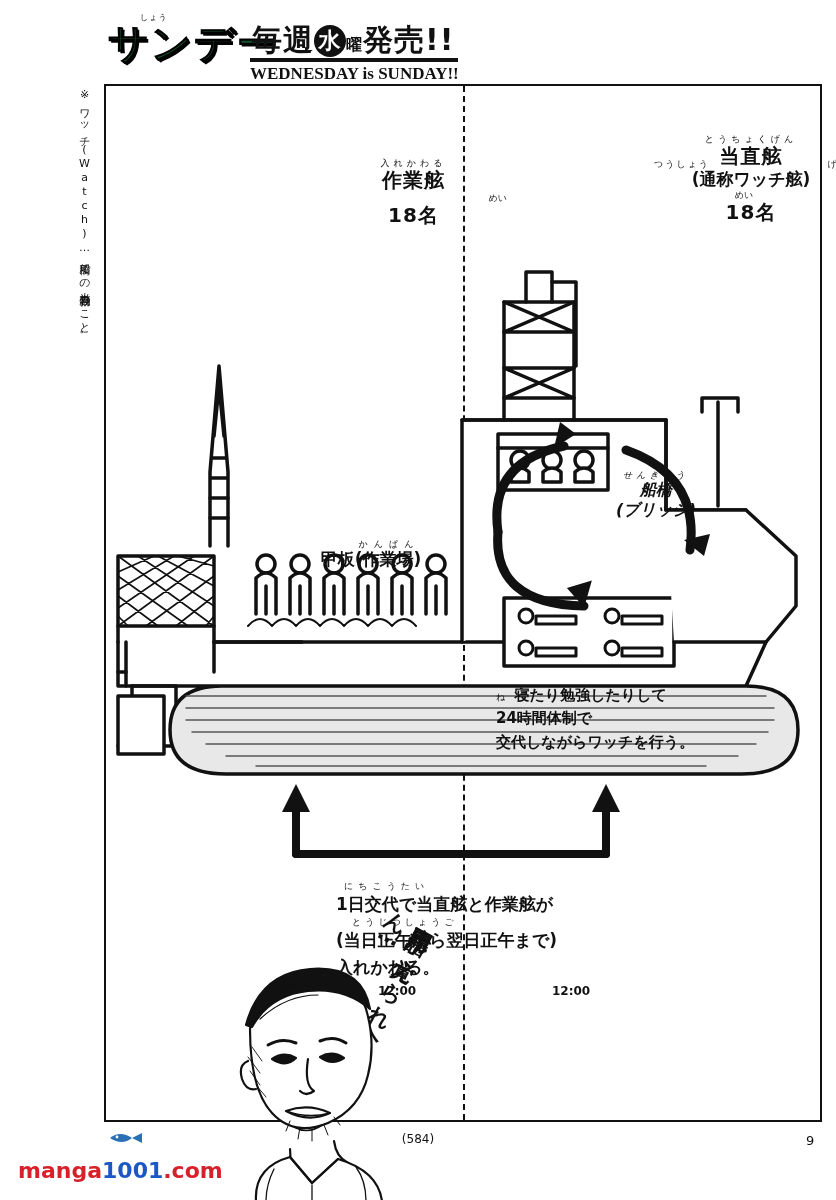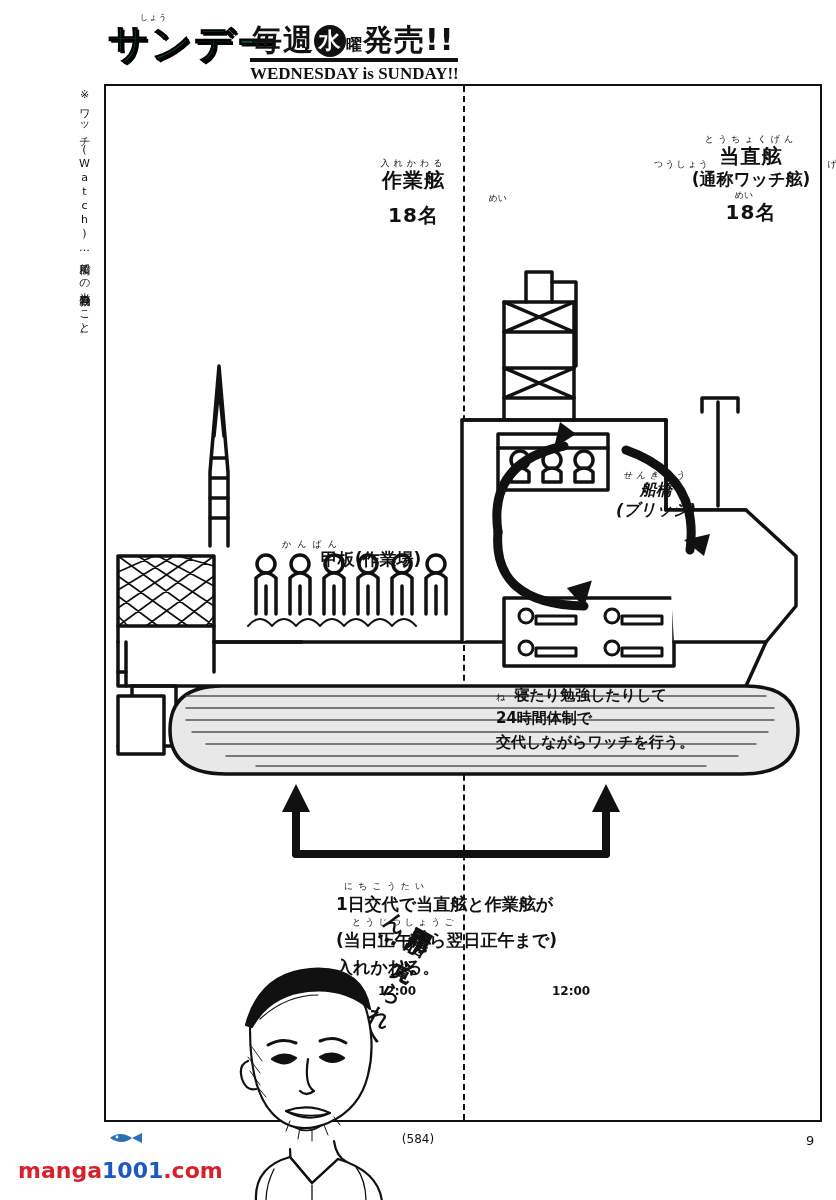--- a/index.html
+++ b/index.html
@@ -225,21 +225,21 @@
       </svg>
     </div>
 
     <div class="lbl lbl-bridge">
       <span class="rb">せんきょう</span>
       <span>船橋</span><br>
       <span>(ブリッジ)</span>
     </div>
 
     <div class="lbl lbl-deck">
-      <span class="rb" style="text-align:left;padding-left:36px;letter-spacing:6px;">かんぱん</span>
+      <span class="rb" style="text-align:center;padding-left:36px;letter-spacing:6px;">かんぱん</span>
       <span>甲板(作業場)</span>
     </div>
 
     <div class="note">
       <div>
         <span class="rb" style="display:inline;font-size:9px;">ね</span>
         <span>寝たり勉強したりして</span>
       </div>
       <div>
         <span>24時間体制で</span>

